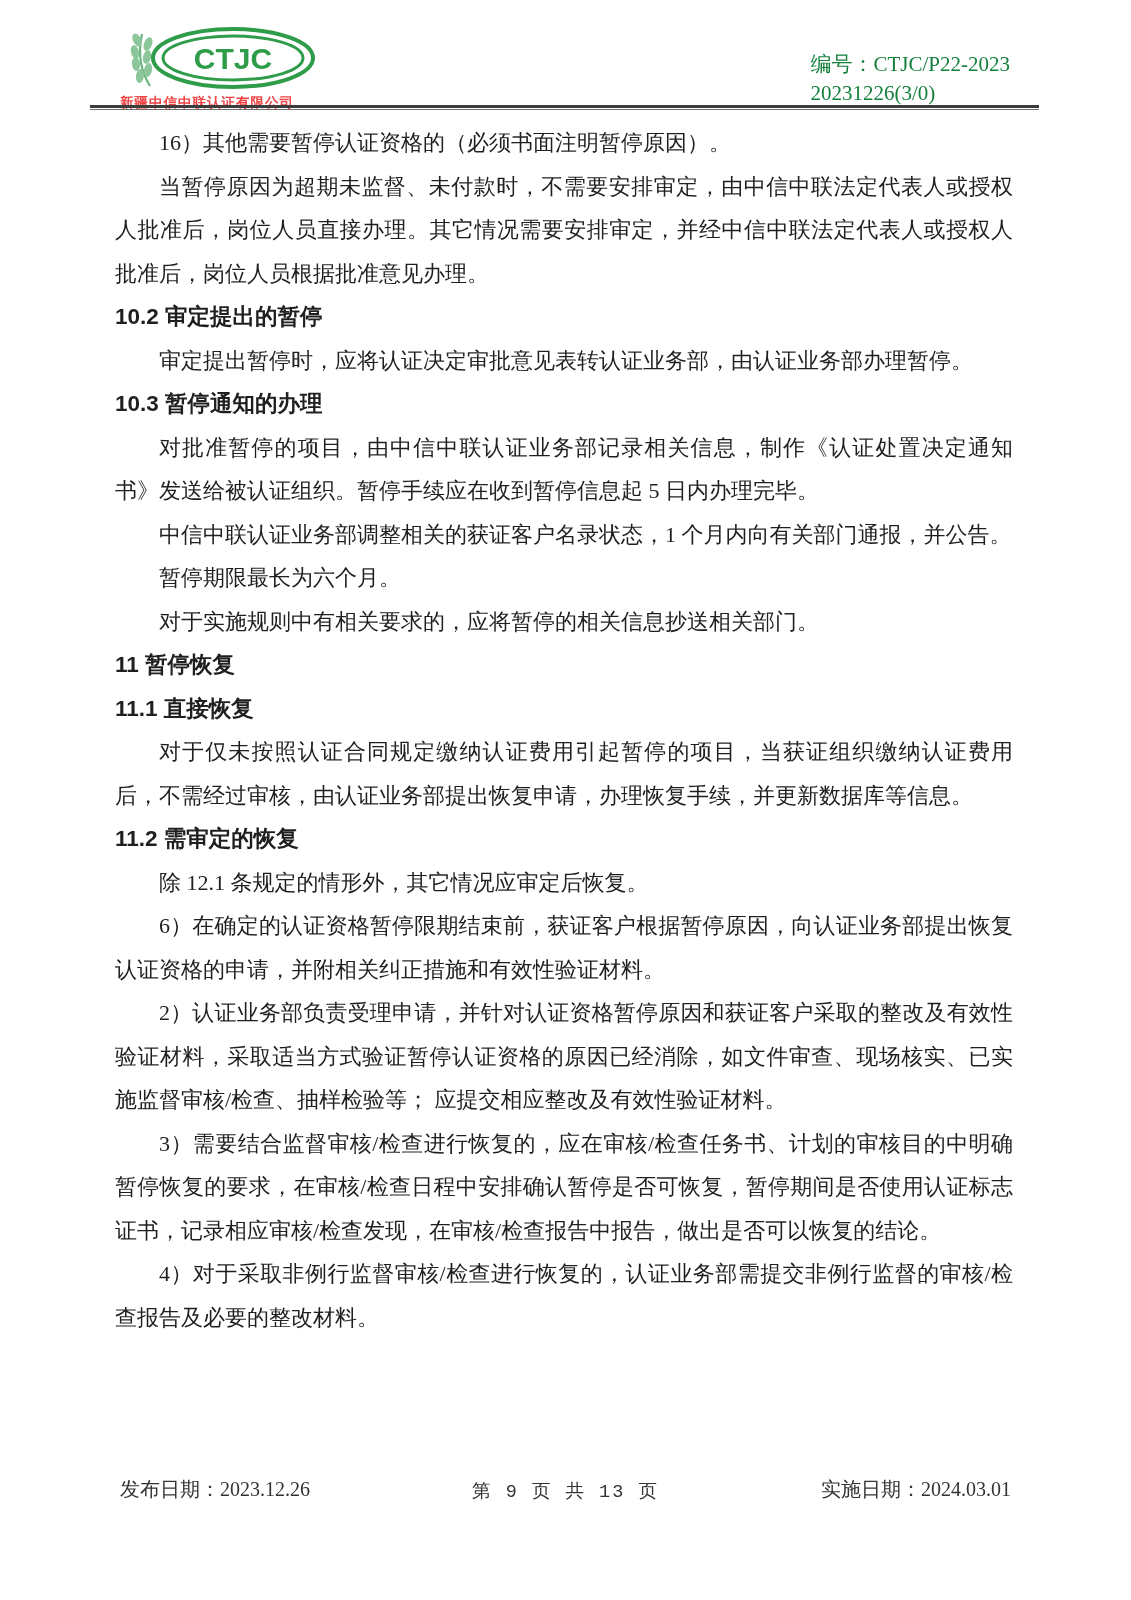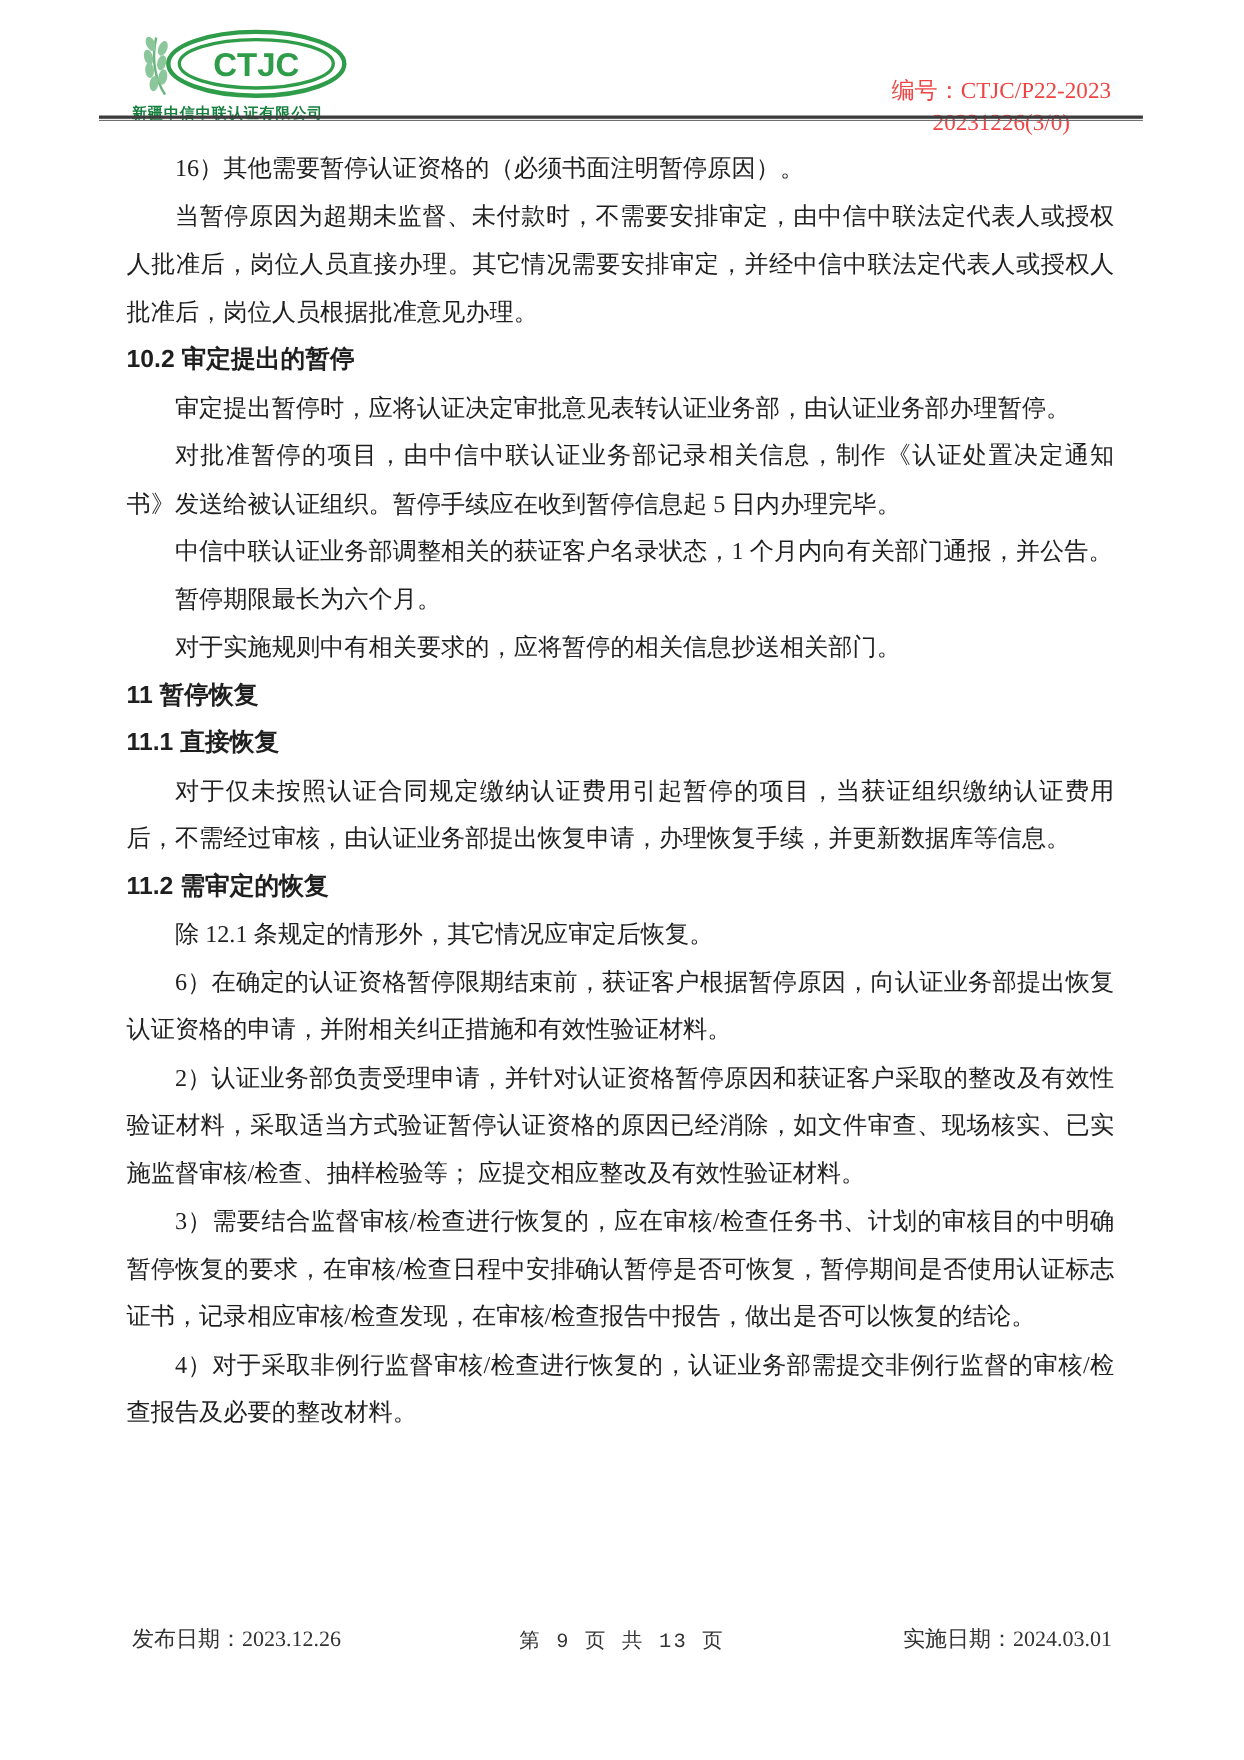--- a/index.html
+++ b/index.html
@@ -20,45 +20,45 @@
     left: 120px;
     width: 210px;
   }
   .logo-svg { display: block; }
   .company-name {
     margin-top: 2px;
     font-family: "Liberation Sans", sans-serif;
     font-weight: bold;
     font-size: 13.5px;
     letter-spacing: 1px;
-    color: #15803d;
+    color: #ef4444;
     white-space: nowrap;
   }
   .header-right {
     position: absolute;
-    top: 68px;
+    top: 50px;
     right: 121px;
-    text-align: center;
+    text-align: left;
     font-size: 21px;
     line-height: 29px;
-    color: #ef4444;
+    color: #15803d;
   }
   .header-rule {
     position: absolute;
     top: 105px;
     left: 90px;
     right: 92px;
     height: 1px;
     border-top: 3px solid #3c3c3c;
     border-bottom: 1px solid #6f6f6f;
   }
   
   .doc-body {
     position: absolute;
-    top: 131px;
+    top: 121px;
     left: 115px;
     width: 898px;
     font-size: 22px;
     line-height: 43.5px;
     text-align: justify;
   }
   .doc-body p { margin: 0; padding: 0; }
   .doc-body p.body { text-indent: 44px; }
   .doc-body p.heading {
     font-family: "Liberation Sans", sans-serif;
@@ -116,20 +116,21 @@
     <div>20231226(3/0)</div>
   </div>
 
   <div class="header-rule"></div>
 
   <div class="doc-body">
       <p class="body">16）其他需要暂停认证资格的（必须书面注明暂停原因）。</p>
       <p class="body">当暂停原因为超期未监督、未付款时，不需要安排审定，由中信中联法定代表人或授权人批准后，岗位人员直接办理。其它情况需要安排审定，并经中信中联法定代表人或授权人批准后，岗位人员根据批准意见办理。</p>
       <p class="heading">10.2 审定提出的暂停</p>
       <p class="body">审定提出暂停时，应将认证决定审批意见表转认证业务部，由认证业务部办理暂停。</p>
+      <p class="heading">10.3 暂停通知的办理</p>
       <p class="body">对批准暂停的项目，由中信中联认证业务部记录相关信息，制作《认证处置决定通知书》发送给被认证组织。暂停手续应在收到暂停信息起 5 日内办理完毕。</p>
       <p class="body">中信中联认证业务部调整相关的获证客户名录状态，1 个月内向有关部门通报，并公告。</p>
       <p class="body">暂停期限最长为六个月。</p>
       <p class="body">对于实施规则中有相关要求的，应将暂停的相关信息抄送相关部门。</p>
       <p class="heading">11 暂停恢复</p>
       <p class="heading">11.1 直接恢复</p>
       <p class="body">对于仅未按照认证合同规定缴纳认证费用引起暂停的项目，当获证组织缴纳认证费用后，不需经过审核，由认证业务部提出恢复申请，办理恢复手续，并更新数据库等信息。</p>
       <p class="heading">11.2 需审定的恢复</p>
       <p class="body">除 12.1 条规定的情形外，其它情况应审定后恢复。</p>
       <p class="body">6）在确定的认证资格暂停限期结束前，获证客户根据暂停原因，向认证业务部提出恢复认证资格的申请，并附相关纠正措施和有效性验证材料。</p>

